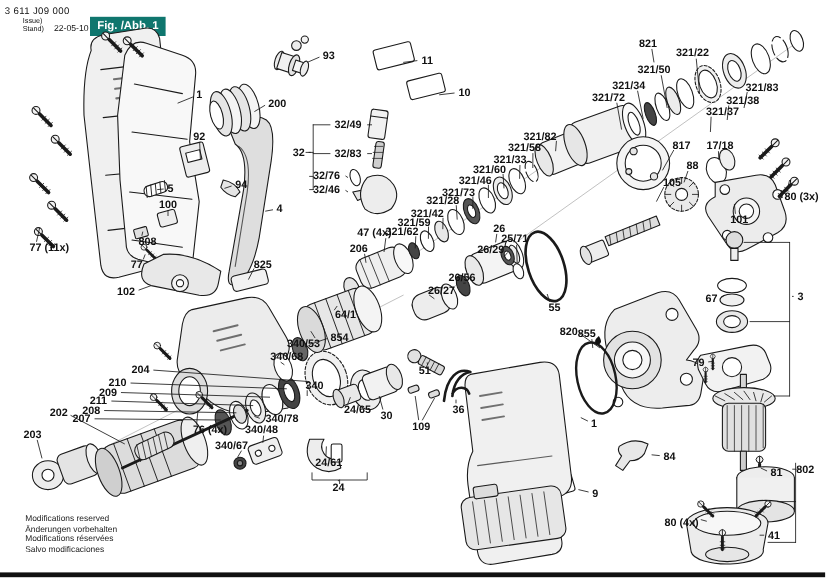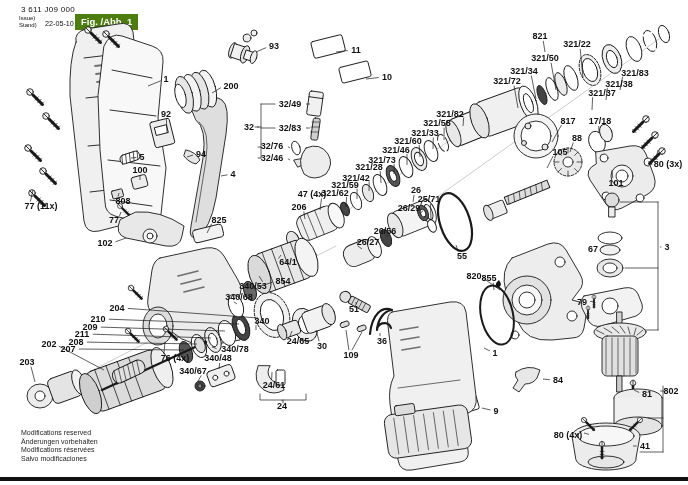--- a/index.html
+++ b/index.html
@@ -1,22 +1,22 @@
 <!DOCTYPE html>
 <html><head>
 <meta charset="utf-8">
 <style>
   html,body{margin:0;padding:0;background:#fff}
   #page{position:relative;width:688px;height:485px;background:#fff;
         font-family:"Liberation Sans",sans-serif;overflow:hidden}
   #parts-svg{position:absolute;left:0;top:0}
-  .hdr-pn{position:absolute;left:21px;top:5px;font-size:8px;color:#111;letter-spacing:.3px;white-space:nowrap}
+  .hdr-pn{position:absolute;left:4px;top:5px;font-size:8px;color:#111;letter-spacing:.3px;white-space:nowrap}
   .hdr-issue{position:absolute;left:19px;top:15px;font-size:6px;line-height:6.5px;color:#111}
   .hdr-date{position:absolute;left:45px;top:19px;font-size:7.2px;color:#111;white-space:nowrap}
-  .fig-box{position:absolute;left:75px;top:14px;background:#4d7c0f;color:#fff;
+  .fig-box{position:absolute;left:75px;top:14px;background:#0f766e;color:#fff;
            font-size:9.5px;font-weight:bold;padding:2px 6px 3px;white-space:nowrap}
   .footer{position:absolute;left:21px;top:429px;font-size:7px;line-height:8.7px;color:#222}
   #labels-layer text{font-family:"Liberation Sans",sans-serif;font-size:9px;font-weight:bold;
                      fill:#111;text-anchor:middle}
 </style>
 </head>
 <body>
 
 <div id="page">
 

